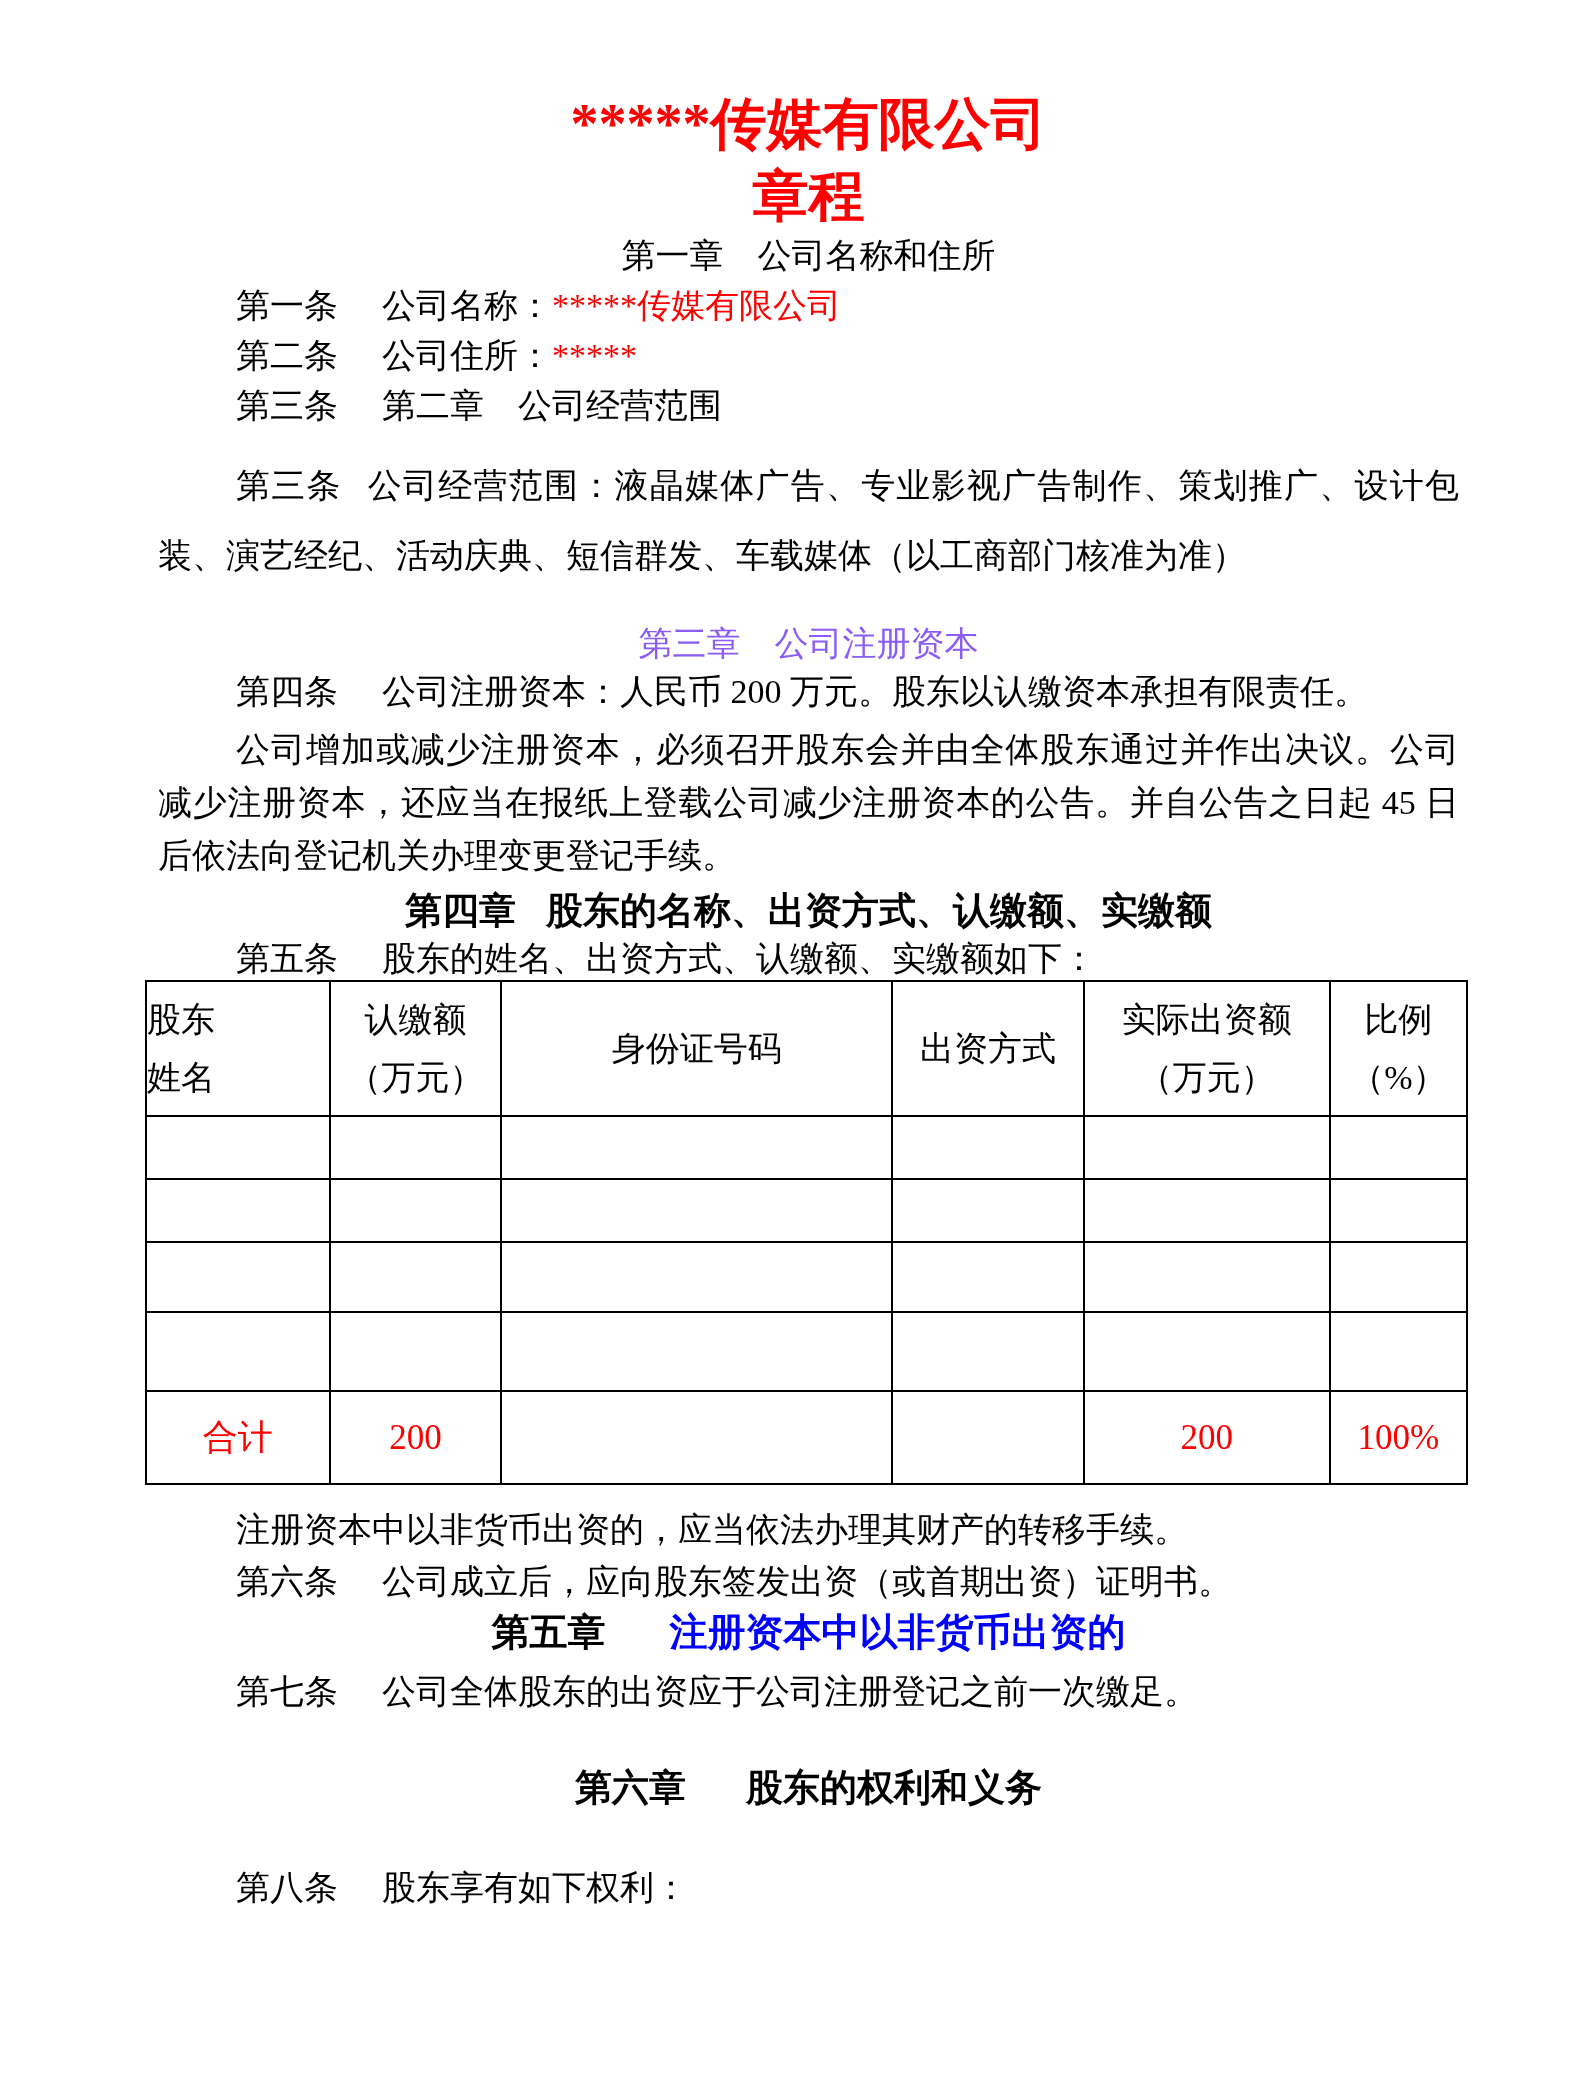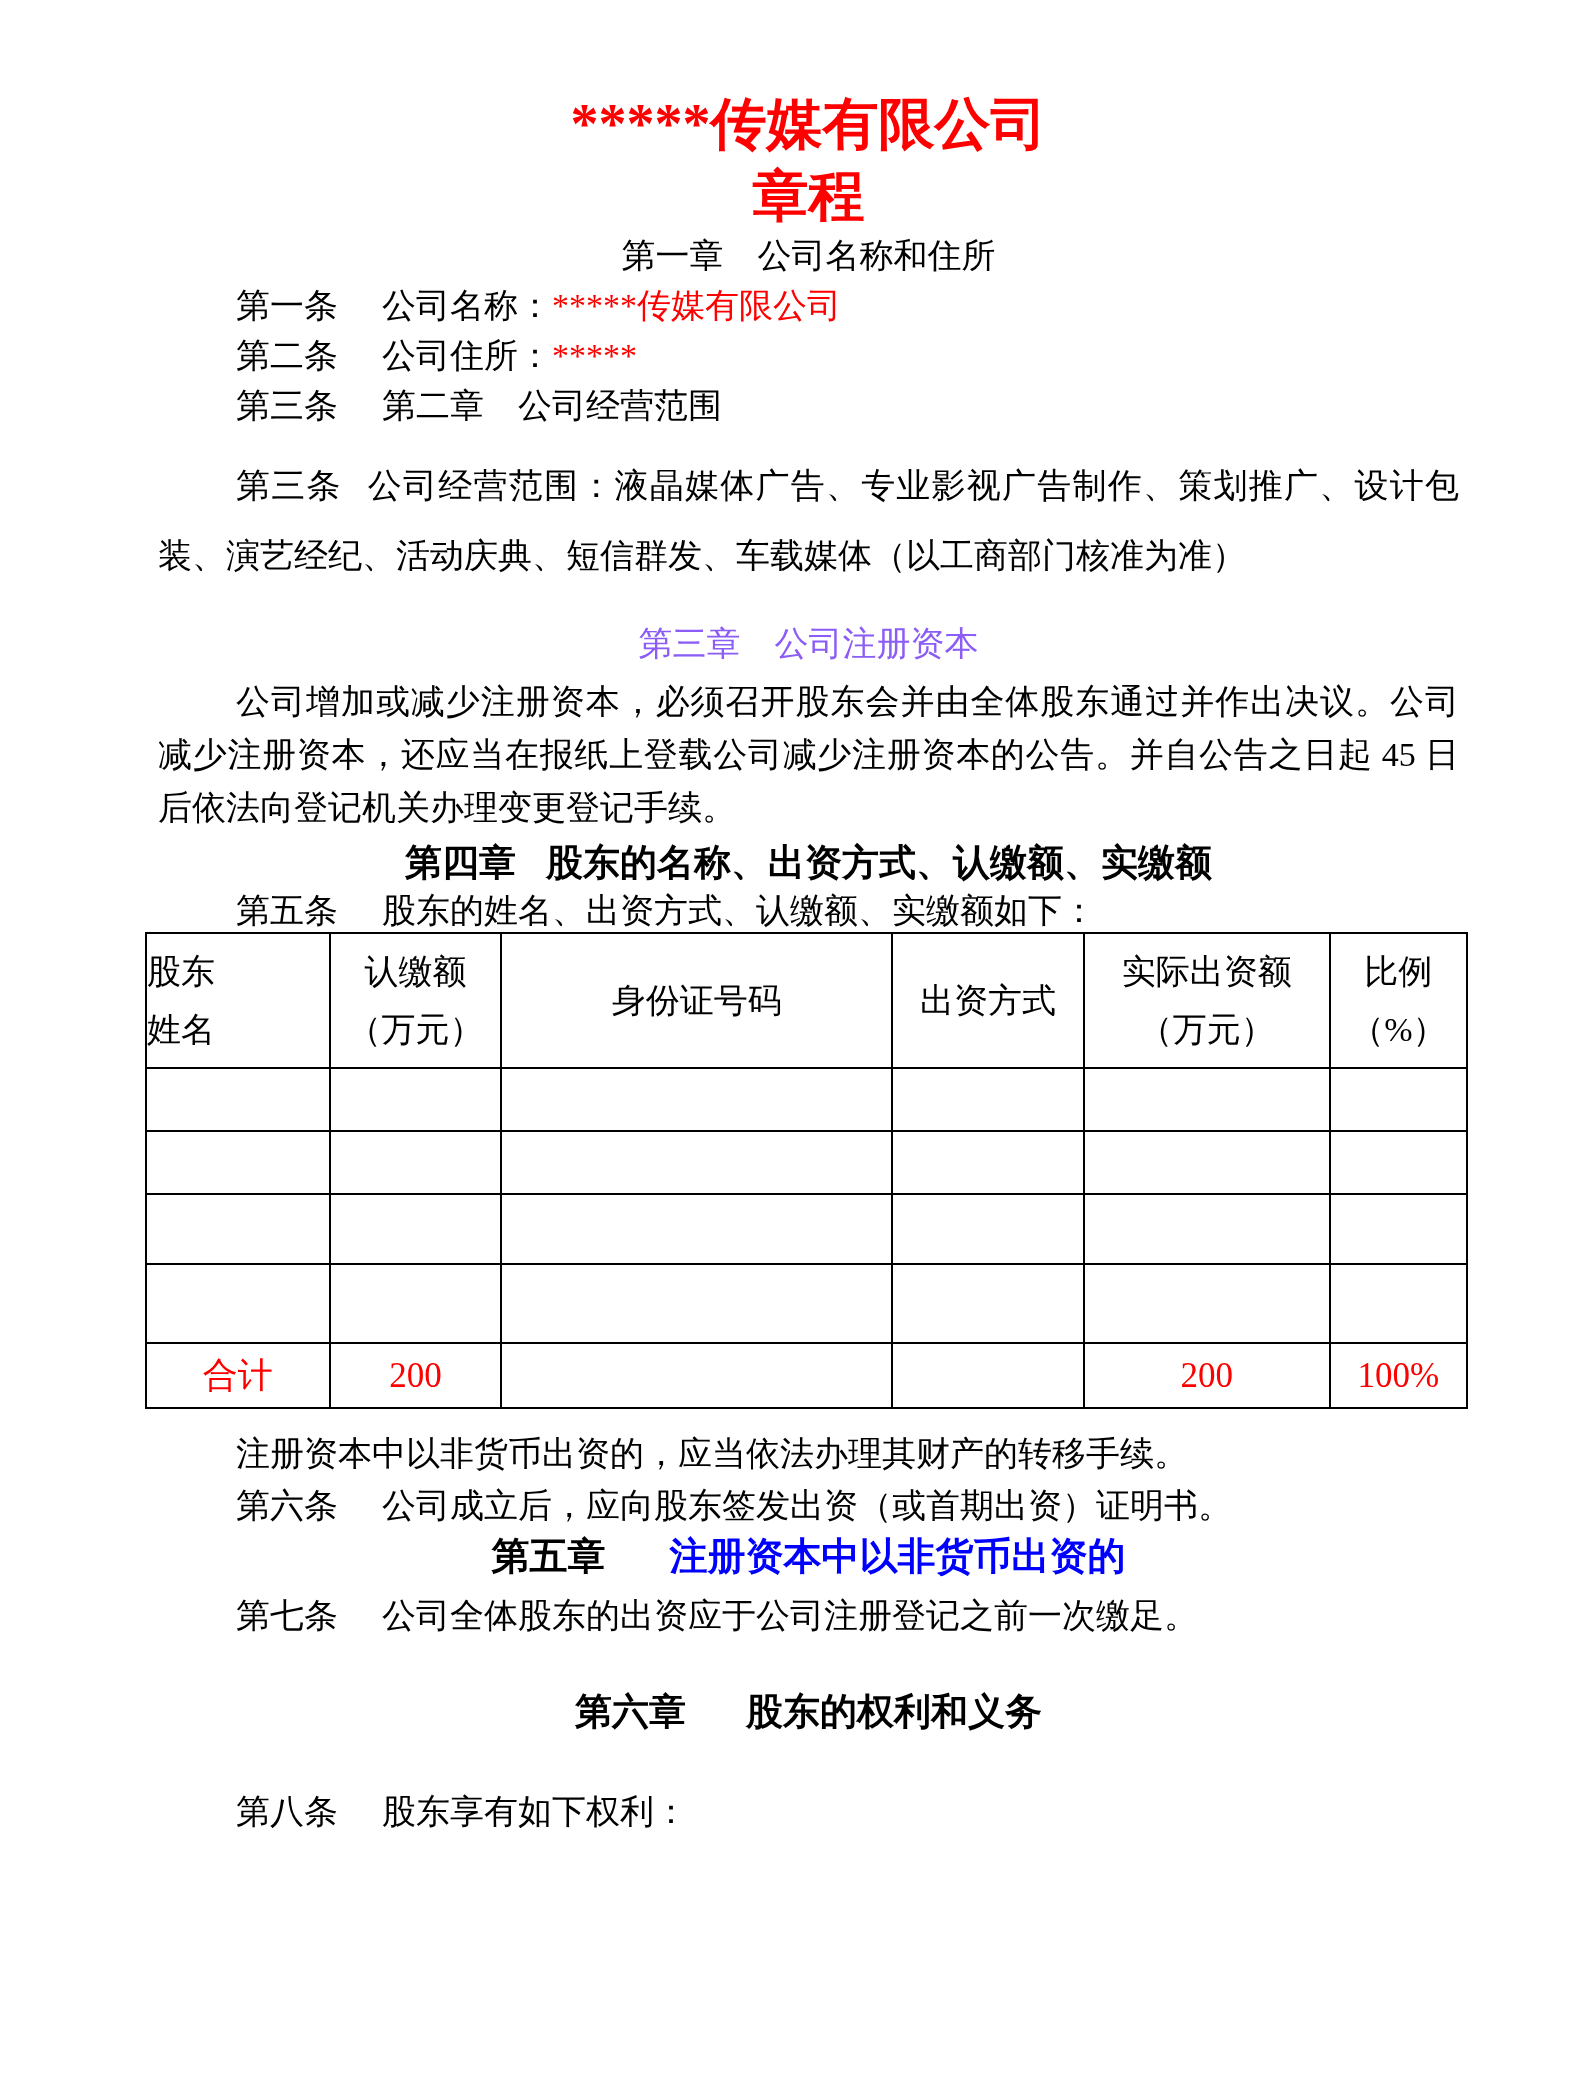--- a/index.html
+++ b/index.html
@@ -52,21 +52,21 @@
     vertical-align:middle;
     overflow:hidden;
   }
   table.sh thead tr{height:135px;}
   .th-line{display:block;text-align:center;line-height:58px;}
   th.th-left .th-line{text-align:left;}
   tr.er1{height:63px;}
   tr.er2{height:63px;}
   tr.er3{height:70px;}
   tr.er4{height:79px;}
-  tr.total-row{height:65px;}
+  tr.total-row{height:93px;}
   tr.total-row td{color:#fe0000;text-align:center;font-size:35px;}
 
   .post-para{margin-top:22px;text-indent:78px;}
   .a6{margin-top:6px;}
   .h-c5{margin-top:2px;text-align:center;font-size:38px;font-weight:bold;line-height:50px;}
   .h-c5 .lbl{margin-right:64px;color:#000;}
   .a7{margin-top:12px;}
   .h-c6{margin-top:48px;text-align:center;font-size:37px;font-weight:bold;line-height:50px;}
   .h-c6 .lbl{margin-right:60px;}
   .a8{margin-top:52px;}
@@ -86,20 +86,21 @@
     <p class="art a1"><span class="lbl">第一条</span><span>公司名称：</span><span class="red">*****传媒有限公司</span></p>
 
     <p class="art a2"><span class="lbl">第二条</span><span>公司住所：</span><span class="red">*****</span></p>
 
     <p class="art a3c"><span class="lbl">第三条</span><span>第二章　公司经营范围</span></p>
 
     <p class="para-scope"><span class="lbl">第三条</span><span>公司经营范围：液晶媒体广告、专业影视广告制作、策划推广、设计包装、演艺经纪、活动庆典、短信群发、车载媒体（以工商部门核准为准）</span></p>
 
     <p class="h-c3">第三章　公司注册资本</p>
 
+    <p class="art a4"><span class="lbl">第四条</span><span>公司注册资本：人民币 200 万元。股东以认缴资本承担有限责任。</span></p>
 
     <p class="para-cap">公司增加或减少注册资本，必须召开股东会并由全体股东通过并作出决议。公司减少注册资本，还应当在报纸上登载公司减少注册资本的公告。并自公告之日起 45 日后依法向登记机关办理变更登记手续。</p>
 
     <p class="h-c4"><span class="lbl">第四章</span><span>股东的名称、出资方式、认缴额、实缴额</span></p>
 
     <p class="art a5"><span class="lbl">第五条</span><span>股东的姓名、出资方式、认缴额、实缴额如下：</span></p>
 
     <table class="sh">
       <colgroup>
         <col style="width:13.9%">

